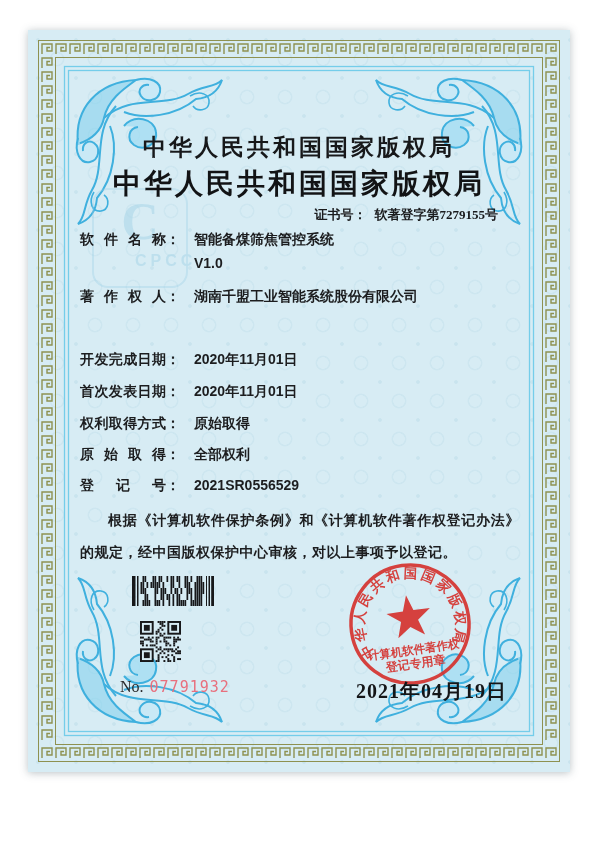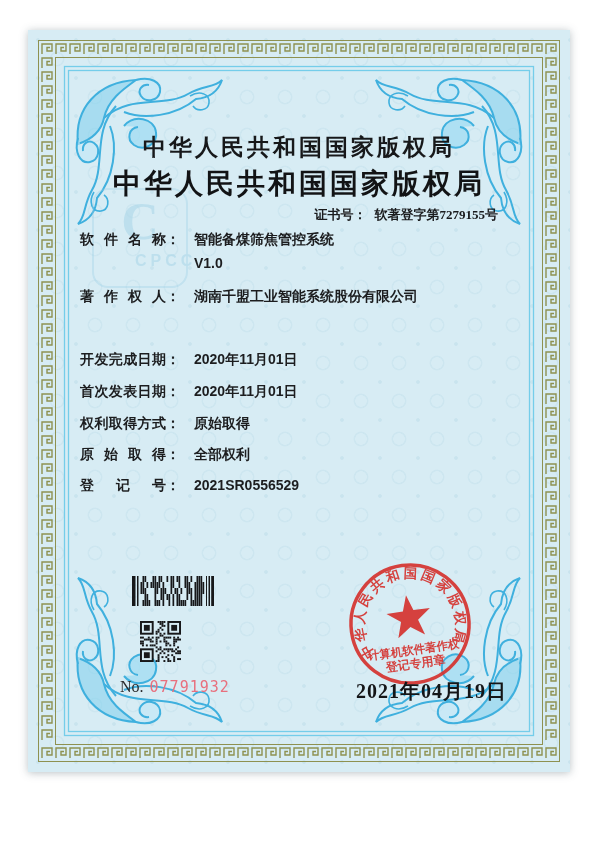--- a/index.html
+++ b/index.html
@@ -320,20 +320,21 @@
     <span class="colon">：</span>
     <span class="val">全部权利</span>
   </div>
 
   <div class="row r6">
     <span class="lbl">登记号</span>
     <span class="colon">：</span>
     <span class="val">2021SR0556529</span>
   </div>
 
+  <div class="statement">根据《计算机软件保护条例》和《计算机软件著作权登记办法》的规定，经中国版权保护中心审核，对以上事项予以登记。</div>
 
   <svg id="barcode-svg" class="barcode" viewBox="0 0 82 30" xmlns="http://www.w3.org/2000/svg">
       <rect x="0" y="0" width="3.5" height="30" fill="#17181a"></rect>
       <rect x="5" y="0" width="1.5" height="30" fill="#17181a"></rect>
       <rect x="74" y="0" width="1" height="30" fill="#17181a"></rect>
       <rect x="76.5" y="0" width="1.5" height="30" fill="#17181a"></rect>
       <rect x="79.2" y="0" width="2.8" height="30" fill="#17181a"></rect>
       <rect x="8.5" y="6" width="1.7" height="6" fill="#17181a"></rect>
       <rect x="8.5" y="12" width="1.7" height="6" fill="#17181a"></rect>
       <rect x="10.5" y="0" width="1.7" height="6" fill="#17181a"></rect>

